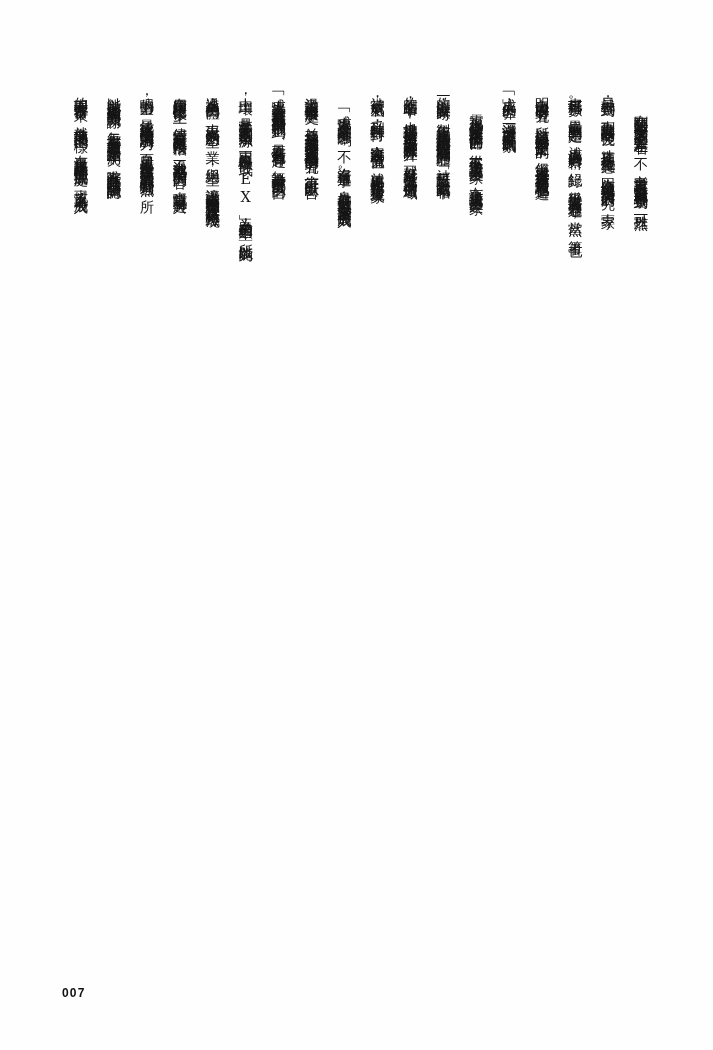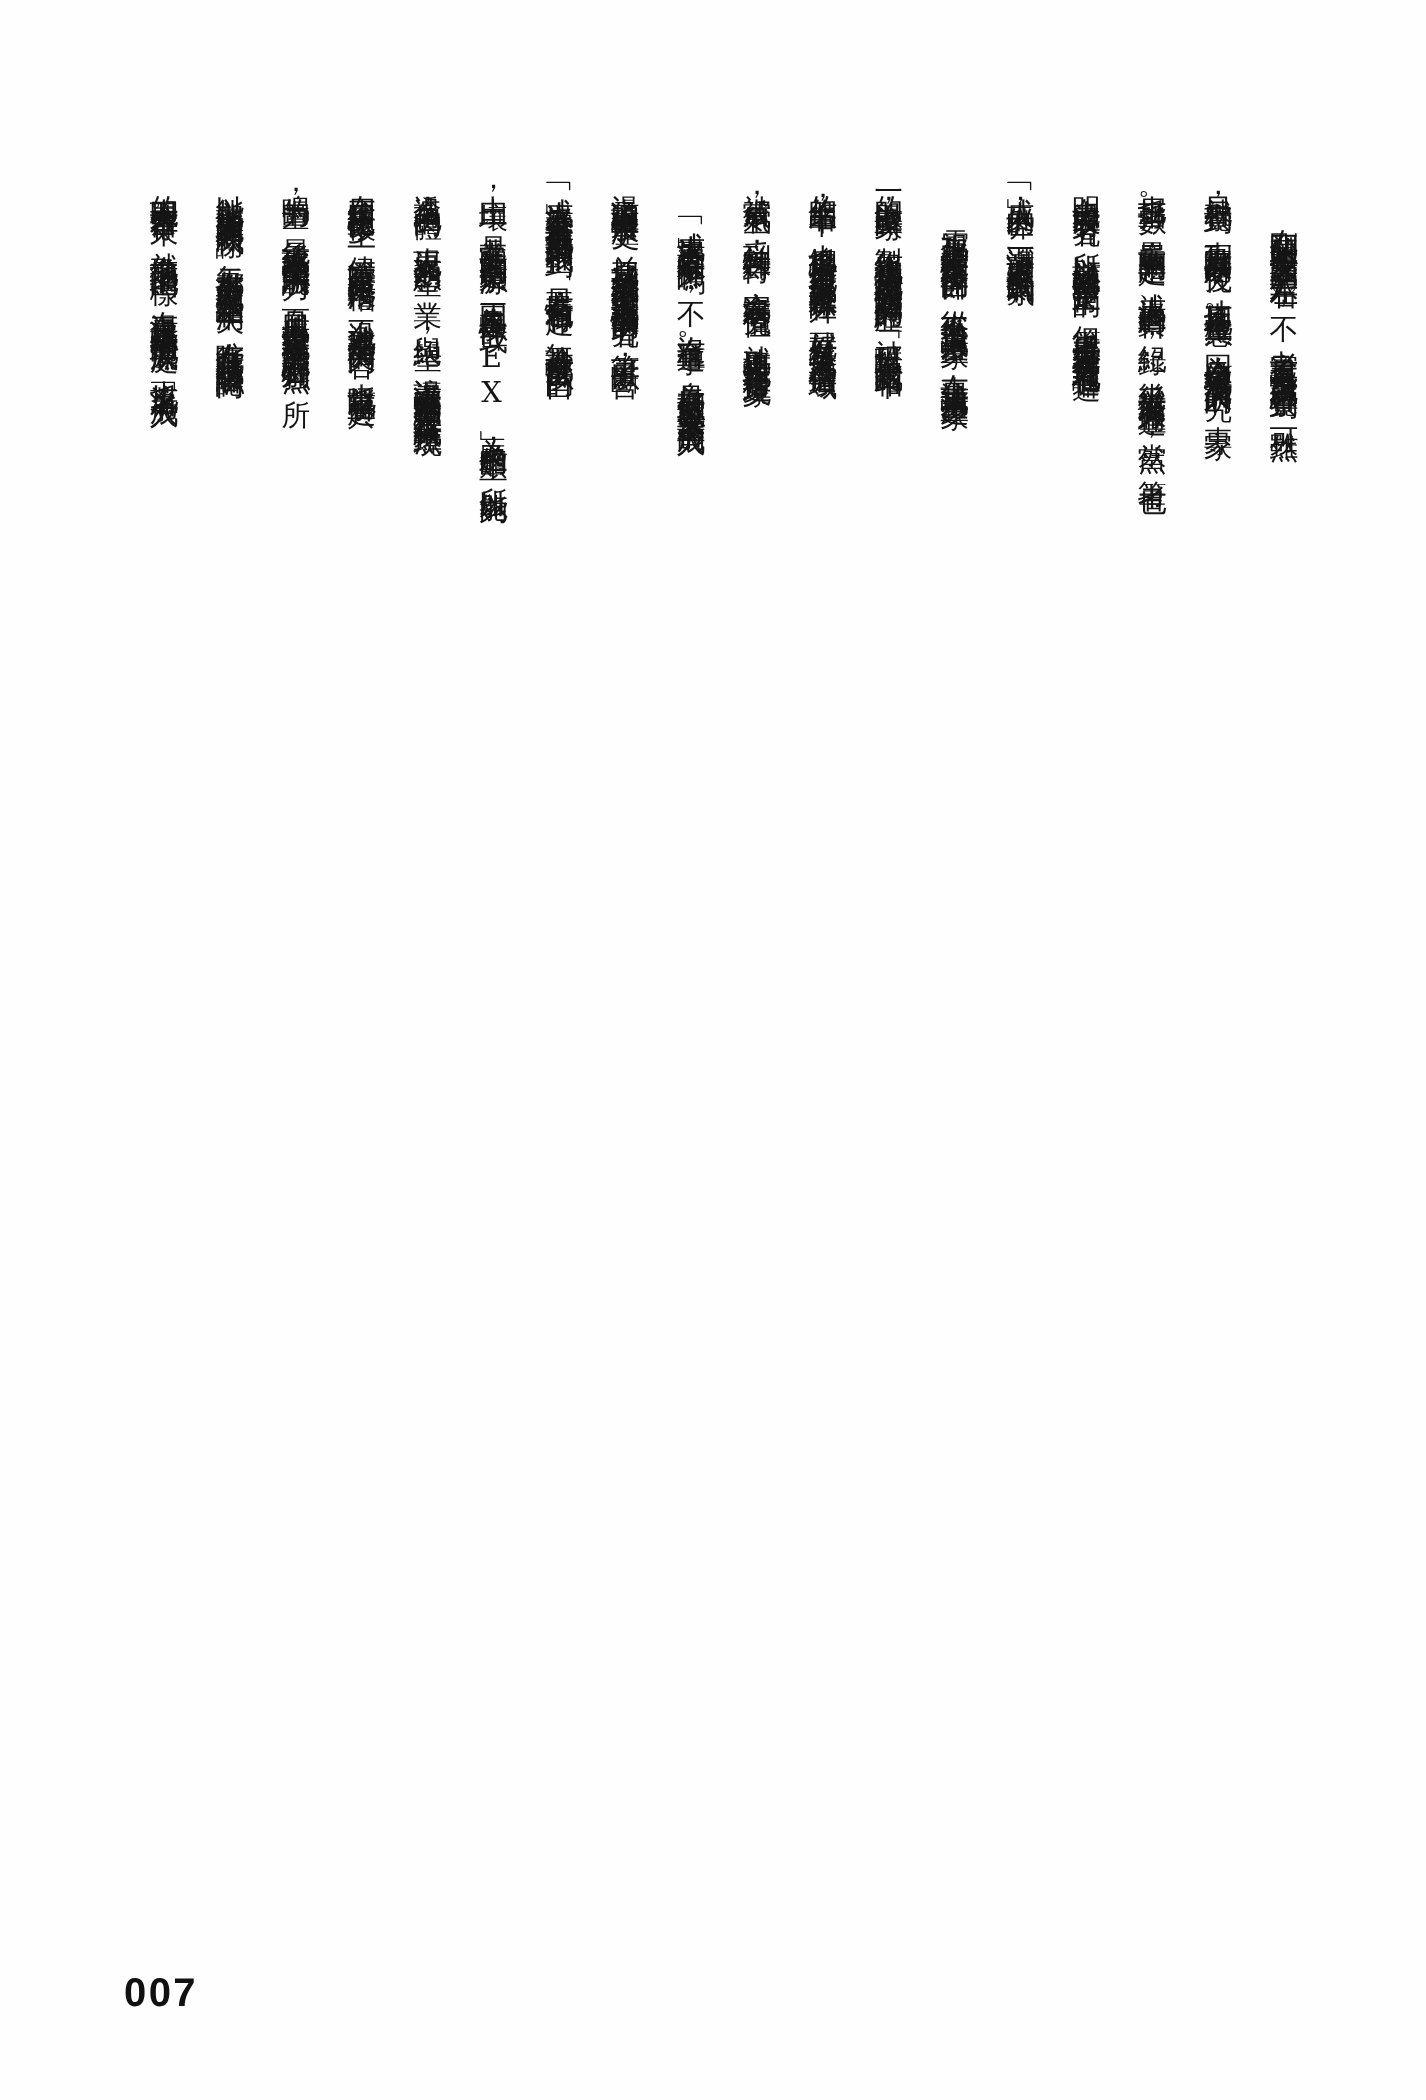--- a/index.html
+++ b/index.html
@@ -52,21 +52,21 @@
   }
   
   .col.indent {
     padding-top: 17px;
   }
   .page-number {
     position: absolute;
     left: 62px;
     top: 986px;
     font-family: "Liberation Sans", sans-serif;
-    font-size: 20px;
+    font-size: 12px;
     font-weight: bold;
     letter-spacing: 1.2px;
     color: #111111;
   }
 </style>
 </head>
 <body>
 
 <div class="page">
 

